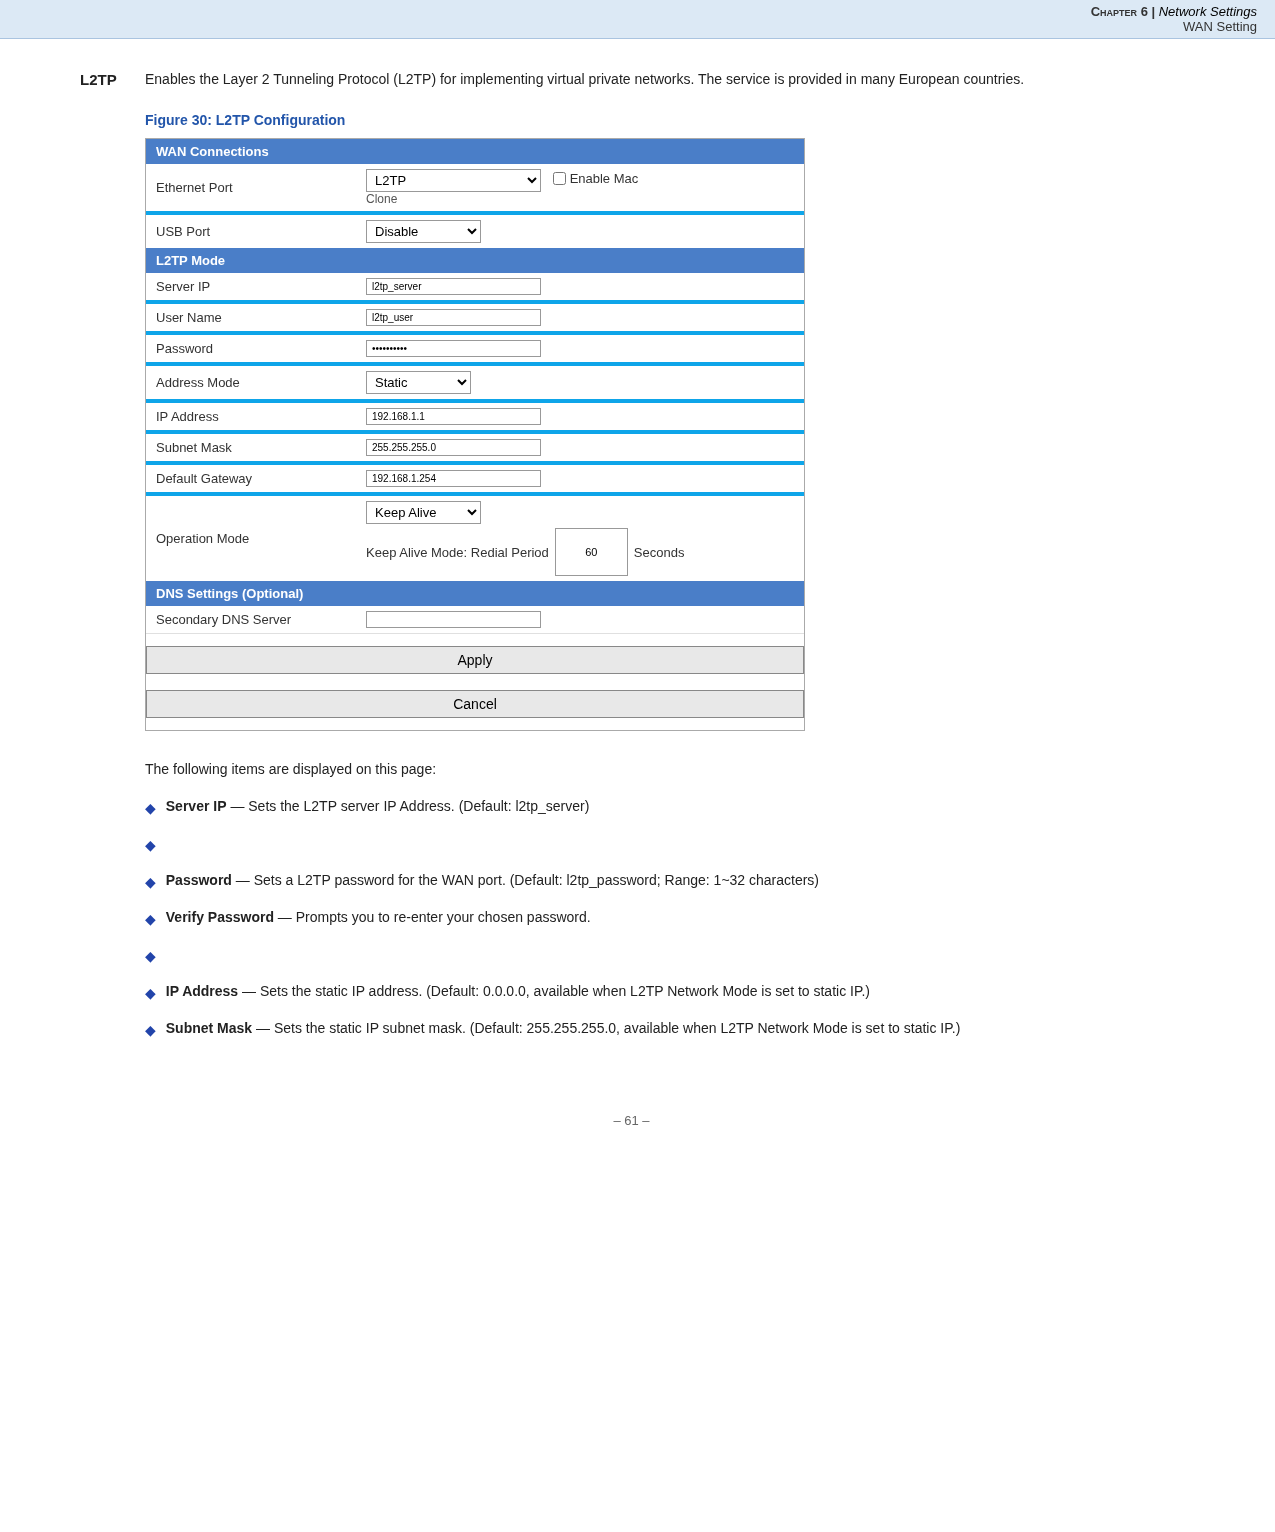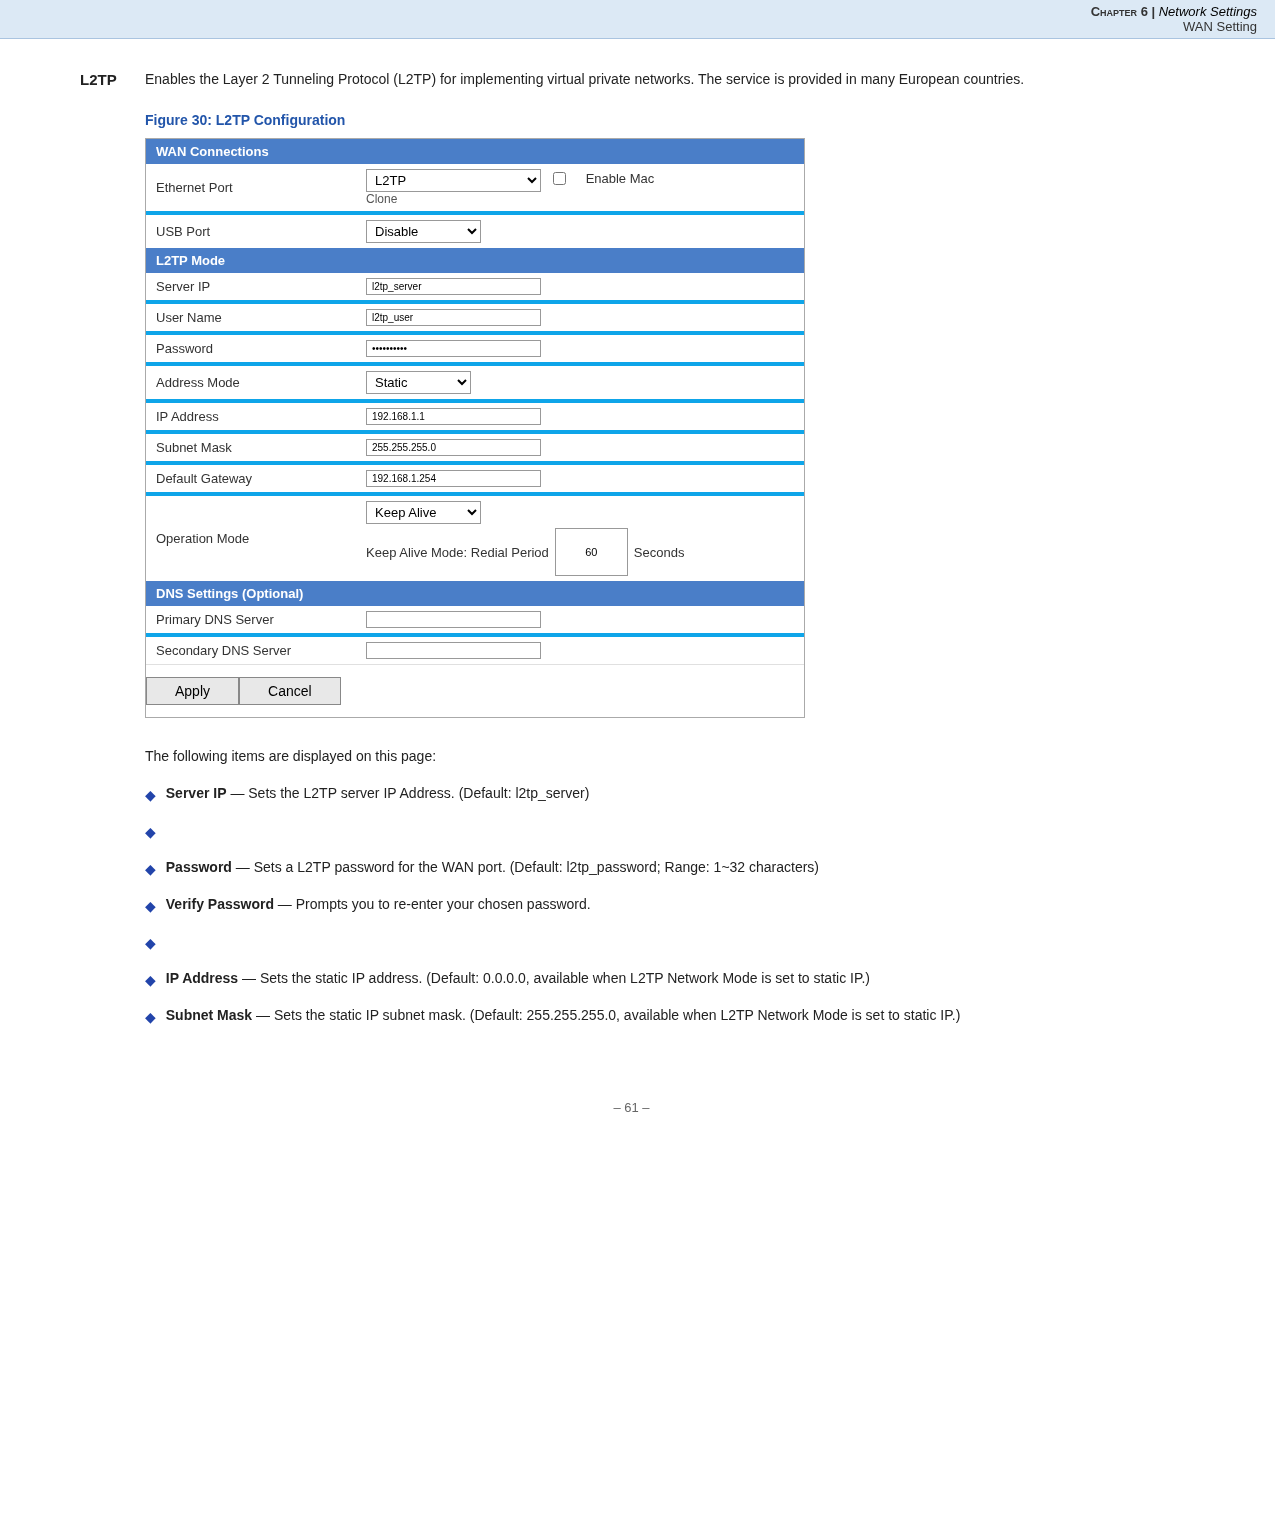--- a/index.html
+++ b/index.html
@@ -140,21 +140,21 @@
       width: 115px;
     }
     .form-select-addressmode {
       width: 105px;
     }
 
     .enable-mac-label {
       font-size: 13px;
       display: inline-flex;
       align-items: center;
-      gap: 20px;
+      gap: 4px;
       margin-left: 8px;
     }
 
     .clone-text {
       font-size: 12px;
       color: #555;
       display: block;
     }
 
     
@@ -173,23 +173,25 @@
       border: 1px solid #999;
       width: 73px;
       padding: 17px 4px;
       font-size: 11px;
       text-align: center;
     }
 
     
     .buttons-row {
       display: flex;
-      justify-content: flex-start;
+      justify-content: space-between;
+      gap: 16px;
       padding: 12px 0;
       border-top: 1px solid #e0e0e0;
+      flex-direction: column;
     }
     .btn {
       padding: 5px 28px;
       font-size: 14px;
       border: 1px solid #888;
       background: #e8e8e8;
       cursor: pointer;
       font-weight: normal;
     }
 
@@ -355,26 +357,20 @@
             </div>
           </div>
         </td>
       </tr>
     </tbody>
       </table>
 
     <div class="section-header dns-section">DNS Settings (Optional)</div>
     <table class="config-table">
       <tbody>
-          <tr>
-        <td>Primary DNS Server</td>
-        <td>
-          <input type="text" class="form-input" value="" style="">
-        </td>
-      </tr>
       <tr>
         <td>Secondary DNS Server</td>
         <td>
           <input type="text" class="form-input" value="" style="">
         </td>
       </tr>
     </tbody>
       </table>
 
     <div class="buttons-row">

